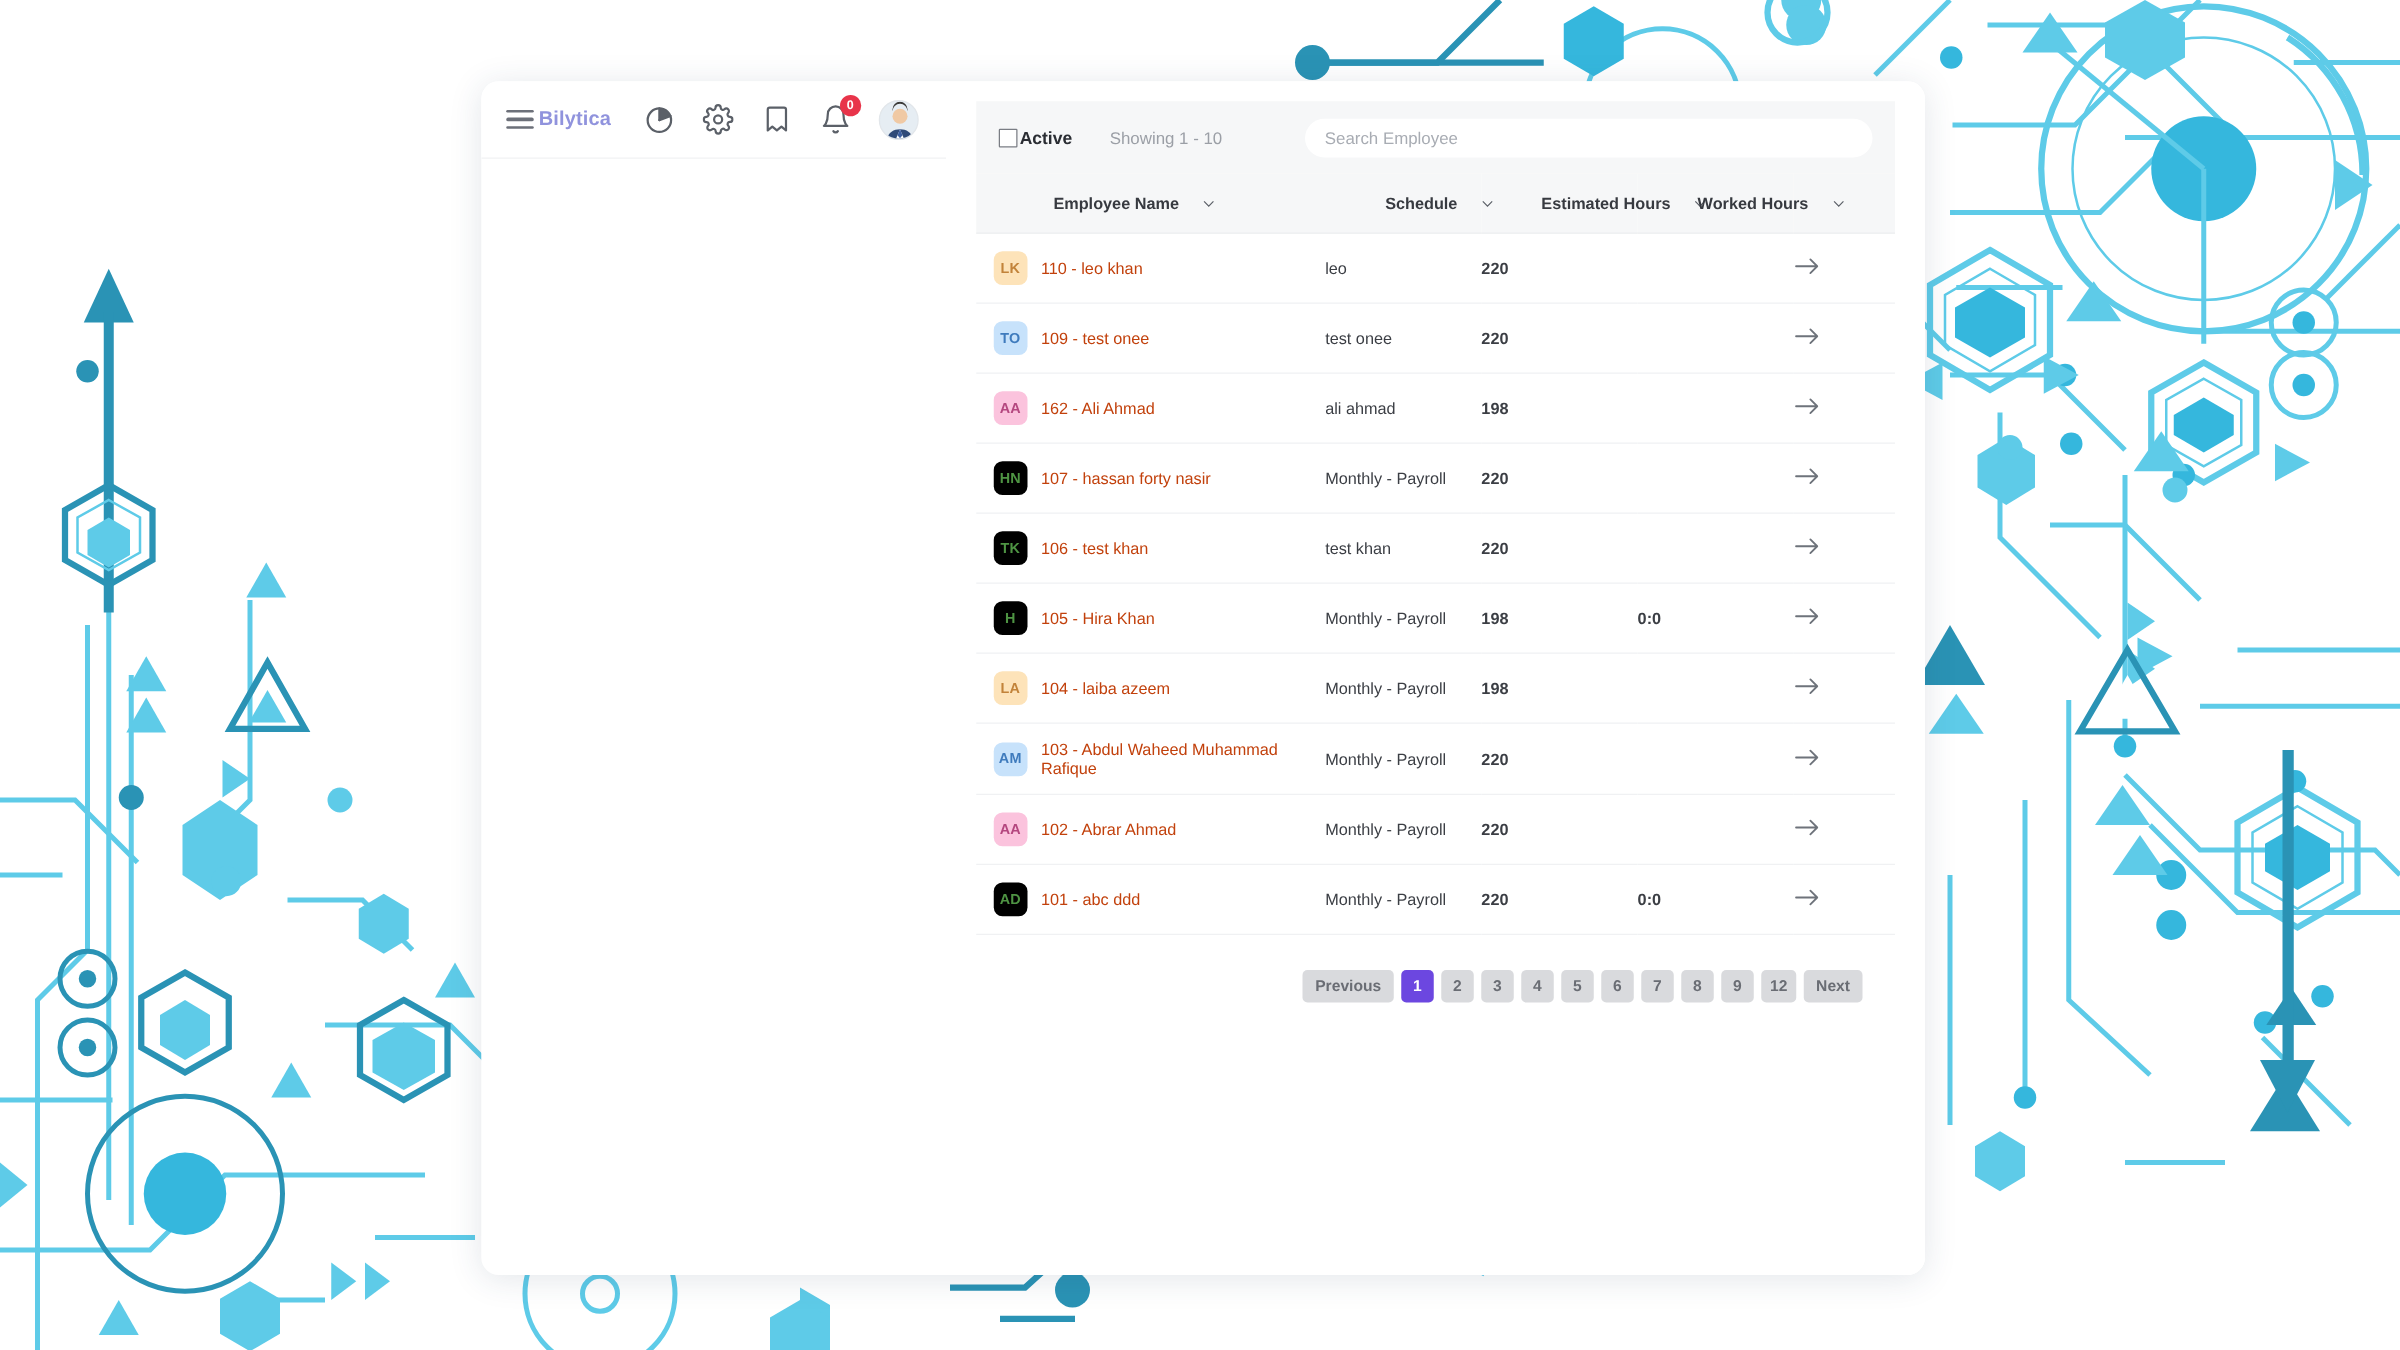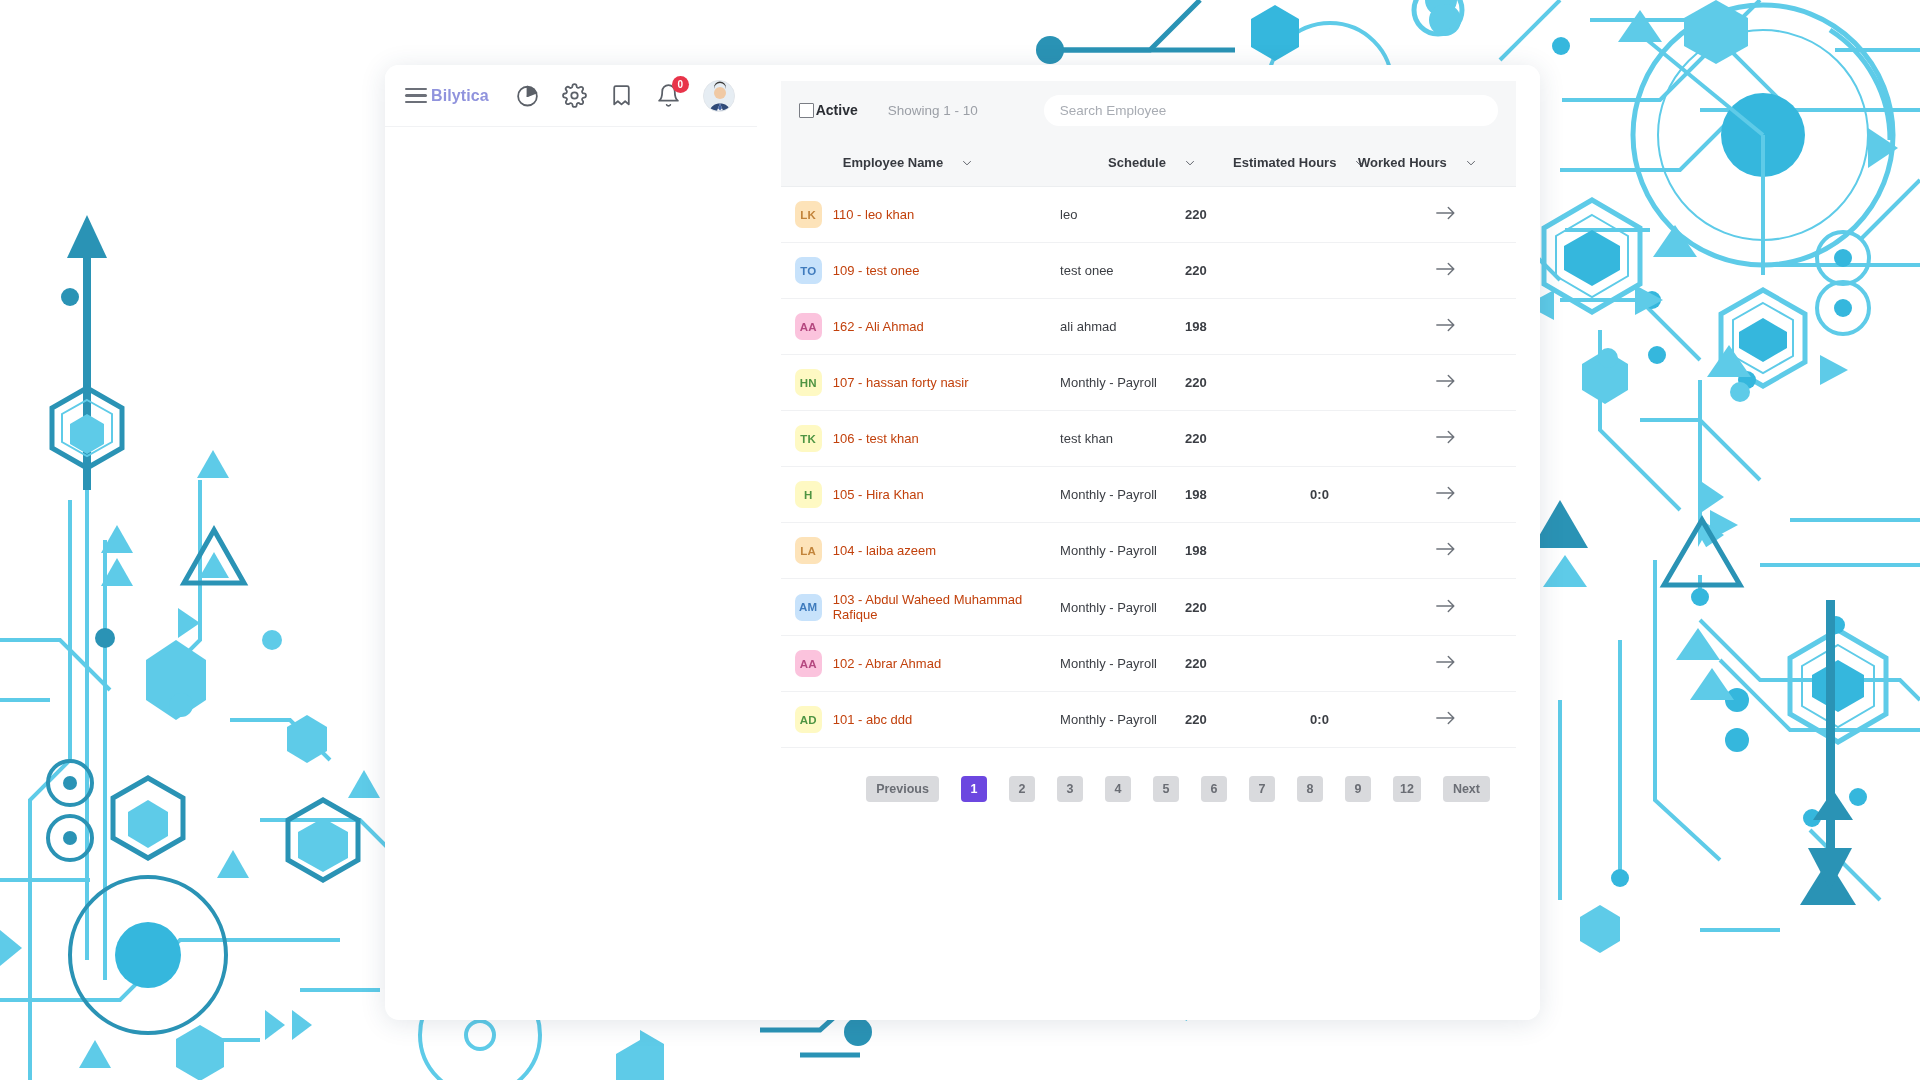--- a/index.html
+++ b/index.html
@@ -186,36 +186,36 @@
     border-radius: 7px;
     display: flex; align-items: center; justify-content: center;
     font-size: 11.5px;
     font-weight: 600;
     flex: 0 0 27px;
     letter-spacing: 0.2px;
   }
   .av-orange { background: #fde3b9; color: #c2833a; }
   .av-blue   { background: #c7e2fb; color: #3f7bbd; }
   .av-pink   { background: #fbc3dd; color: #b4477f; }
-  .av-green  { background: #fef9c3; color: #4e9443; }
+  .av-green  { background: #000000; color: #4e9443; }
   .emp-name { font-size: 13px; color: #c2410c; }
   .num { font-weight: 700; color: #2e3137; font-size: 13px; }
   .arrow-btn {
     width: 22px; height: 18px;
     color: #6e737b;
     cursor: pointer;
     display: inline-block;
   }
 
   
   .pagination {
     display: flex;
     justify-content: flex-end;
     align-items: flex-start;
-    gap: 22px;
+    gap: 6px;
     padding: 28px 26px 0 0;
   }
   .pbtn {
     min-width: 26px; height: 26px;
     background: #d9dadd;
     border-radius: 4px;
     border: none;
     color: #6a6d74;
     font-size: 12.5px;
     font-weight: 600;

